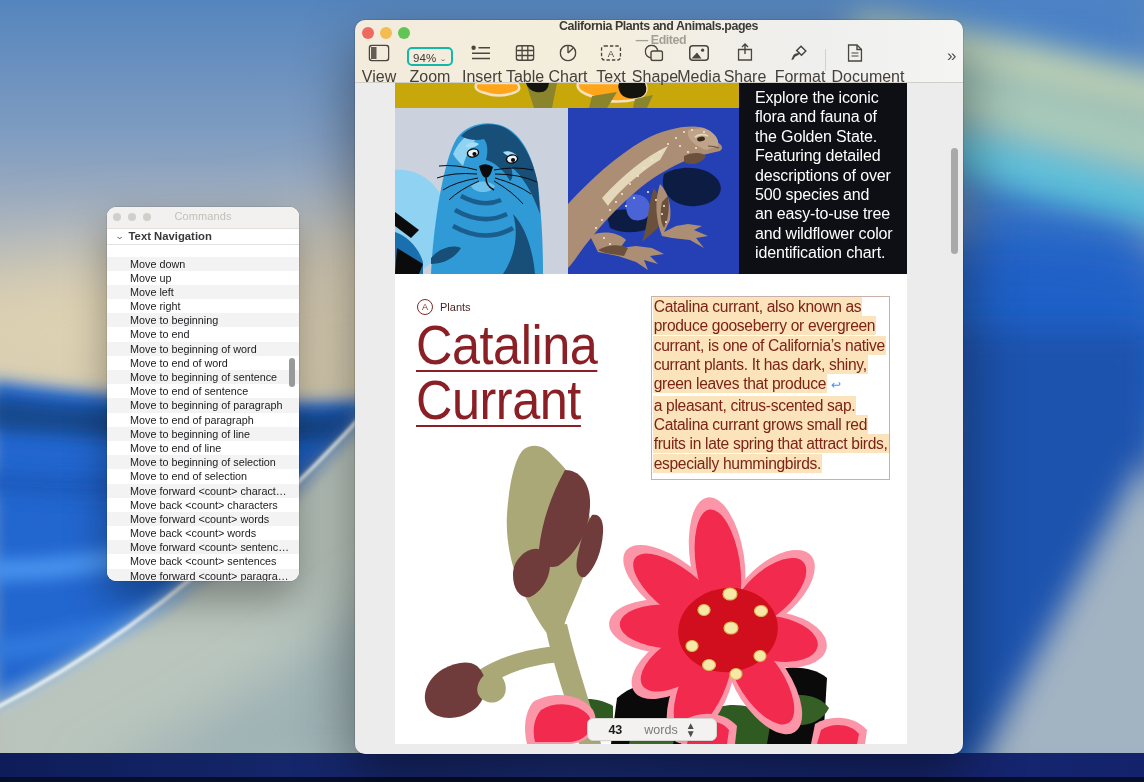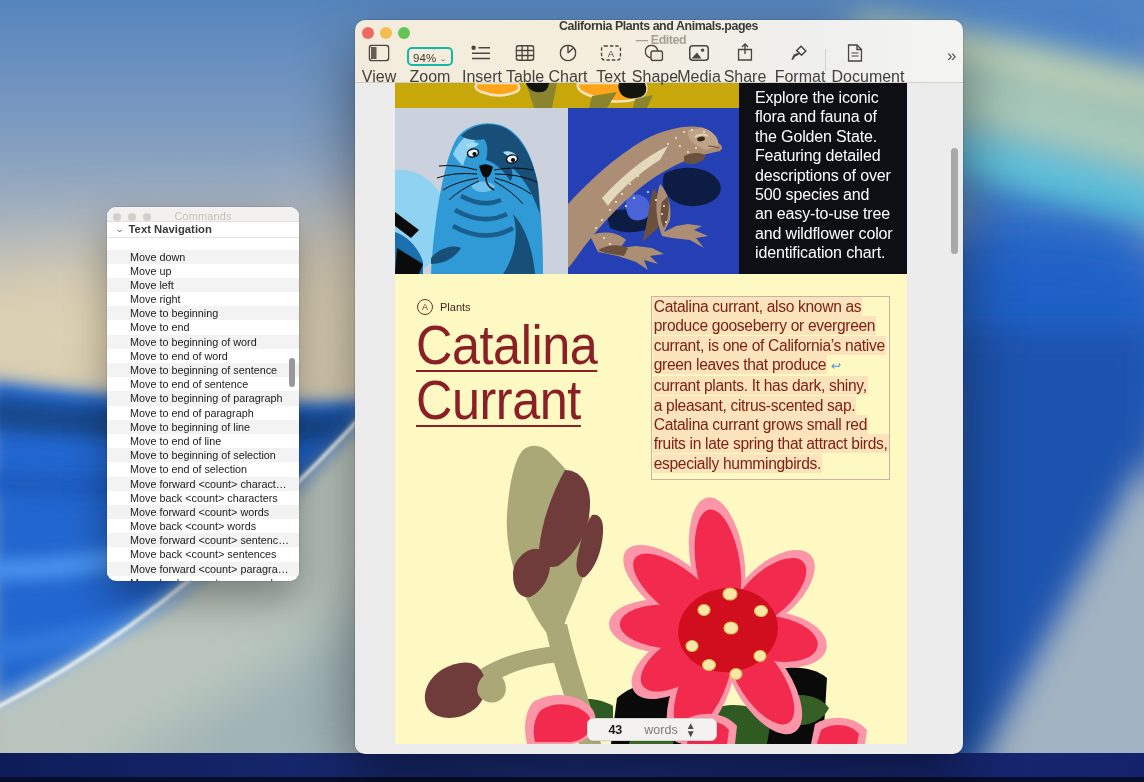--- a/index.html
+++ b/index.html
@@ -4,21 +4,21 @@
 <style>
   * { margin:0; padding:0; box-sizing:border-box; }
   html,body { width:1144px; height:782px; overflow:hidden; font-family:"Liberation Sans", sans-serif; }
   #stage { position:relative; width:1144px; height:782px; overflow:hidden; }
   #wall { position:absolute; left:0; top:0; }
 
   
   #cmd { position:absolute; left:107px; top:207px; width:192px; height:374px;
          background:#ffffff; border-radius:9px; overflow:hidden;
          box-shadow:0 18px 40px rgba(0,0,0,0.35), 0 0 0 0.5px rgba(0,0,0,0.15); }
-  #cmd .tbar { height:15px; background:#f2f1ef; border-bottom:1px solid #e2e0dd; position:relative; }
+  #cmd .tbar { height:22px; background:#f2f1ef; border-bottom:1px solid #e2e0dd; position:relative; }
   #cmd .dots { position:absolute; left:6px; top:5.5px; display:flex; gap:6.8px; }
   #cmd .dots span { width:8px; height:8px; border-radius:50%; background:#d2cfca; }
   #cmd .tbar .ttl { text-align:center; font-size:11px; line-height:18px; color:#c3bfb9; font-weight:normal; letter-spacing:0.1px; }
   #cmd .sect { height:15.5px; display:flex; align-items:center; padding-left:9px; background:#fff;
                border-bottom:1px solid #e4e4e4; }
   #cmd .sect .chev { color:#6e6e70; font-size:9px; margin-right:5px; transform:scaleX(1.3); }
   #cmd .sect b { font-size:11.3px; color:#39393b; font-weight:bold; }
   #cmd .rows { position:relative;margin-top:12px; }
   #cmd .row { height:14.2px; font-size:10.8px; color:#1b1b1d; line-height:14.3px; padding-left:23px;
               white-space:nowrap; overflow:hidden; }
@@ -34,21 +34,21 @@
              border-bottom:1px solid #d2cfc9; }
   #pg .wt { position:absolute; top:0; left:0; width:100%; height:26px; display:flex;
             align-items:center; justify-content:center; font-size:12.4px; color:#3c3a37; font-weight:bold; letter-spacing:-0.42px; padding-right:1px;flex-direction:column; }
   #pg .wt .ed { color:#a49f96; font-weight:bold; margin-left:5px; }
   #pg .wt svg { margin-right:5px; }
   .titem { position:absolute; transform:translateX(-50%); font-size:16px; color:#44403a; text-align:center; top:47.5px; z-index:5; white-space:nowrap; }
   .ticon { position:absolute; transform:translate(-50%,-50%); color:#4a453e; z-index:5; }
 
   
   #pg .content { position:absolute; top:63px; left:0; width:608px; height:671px; background:#ececec; }
-  #doc { position:absolute; left:40px; top:0; width:512px; height:661px; background:#fef9c3; overflow:hidden; }
+  #doc { position:absolute; left:40px; top:0; width:512px; height:661px; background:#ffffff; overflow:hidden; }
   .band-y { position:absolute; left:0; top:0; width:512px; height:25px; }
   .animals { position:absolute; left:0; top:25px; width:512px; height:166px; }
   .seal { position:absolute; left:0; top:0; width:173px; height:166px; }
   .lizard { position:absolute; left:173px; top:0; width:171px; height:166px; }
   .blurb { position:absolute; left:344px; top:-25px; width:168px; height:191px; background:#0e0e15;
            color:#fff; font-size:16px; line-height:19.4px; padding:5px 0 0 16px; letter-spacing:-0.15px; }
   .pink { position:absolute; left:0; top:191px; width:512px; height:470px; }
   .plab { position:absolute; left:22px; top:24px; height:17px; display:flex; align-items:center; color:#4d1d1d; }
   .plab .circ { width:16px; height:16px; border:1.2px solid #7d2b28; border-radius:50%; color:#7d2b28;
                 font-size:9px; display:flex; align-items:center; justify-content:center; margin-right:7px; }
@@ -397,22 +397,22 @@
       <div class="pink">
         <div class="plab">
               <span class="circ">A</span>
               <span class="t">Plants</span>
             </div>
         <h1><span>Catalina</span><br><span>Currant</span></h1>
         <div class="tbox">
           <div class="ln"><em>Catalina currant, also known as</em></div>
           <div class="ln"><em>produce gooseberry or evergreen</em></div>
           <div class="ln"><em>currant, is one of California’s native</em></div>
+          <div class="ln"><em>currant plants. It has dark, shiny,</em></div>
           <div class="ln"><em>green leaves that produce</em> <span class="ret">↩</span></div>
-          <div class="ln"><em>currant plants. It has dark, shiny,</em></div>
           <div class="ln"><em>a pleasant, citrus-scented sap.</em></div>
           <div class="ln"><em>Catalina currant grows small red</em></div>
           <div class="ln"><em>fruits in late spring that attract birds,</em></div>
           <div class="ln"><em>especially hummingbirds.</em></div>
         </div>
 
         <svg class="flower" viewBox="0 0 512 470">
 
           <path d="M 222 424 C 242 406 280 402 306 416 L 314 470 L 216 470 Z" fill="#0a0a0a"></path>
           <path d="M 370 400 C 390 390 418 392 432 404 L 428 470 L 368 470 Z" fill="#0a0a0a"></path>

